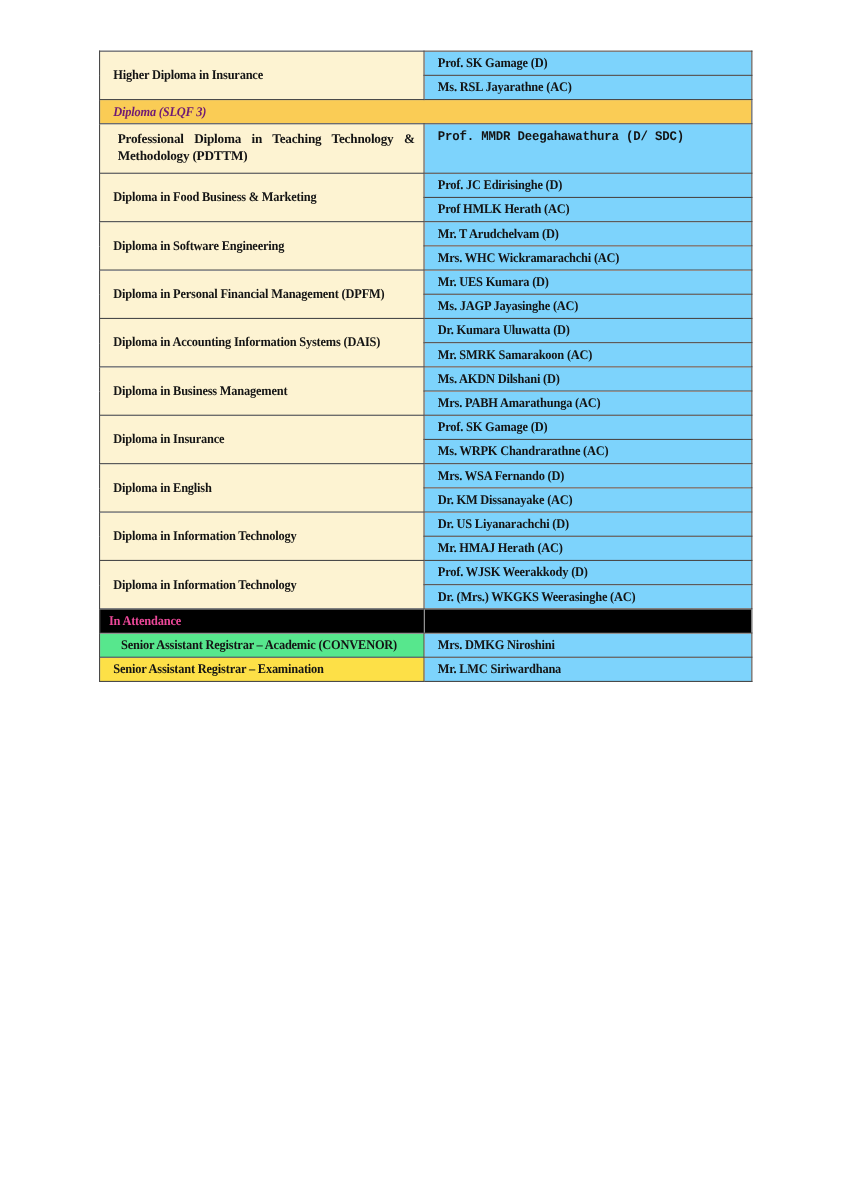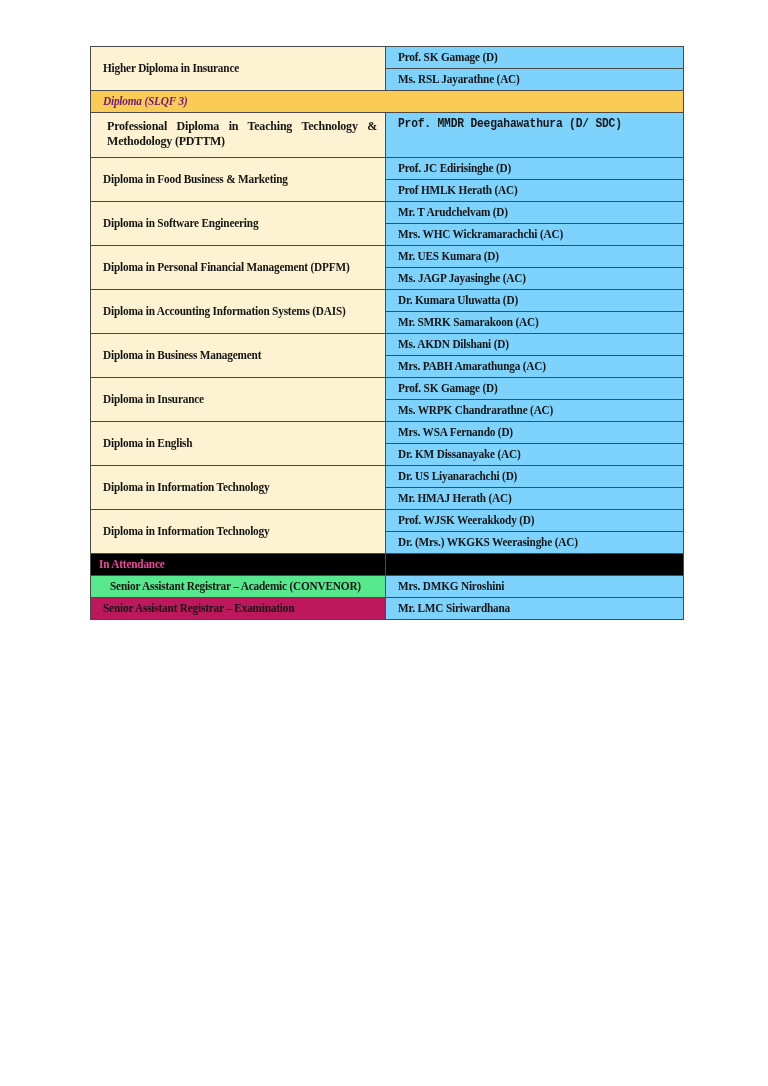--- a/index.html
+++ b/index.html
@@ -74,21 +74,21 @@
     background: #000000;
     color: #ec4899;
     border-color: #4a4a4a;
   }
   td.role-bright {
     background: #57E78D;
     text-align: right;
     padding-left: 26px;
   }
   td.role-pale {
-    background: #be185d;
+    background: #fde047;
     padding-left: 14px;
   }
 </style>
 </head>
 <body>
 
 <div class="page">
   <table class="committee">
     <colgroup>
       <col style="width:295px">

